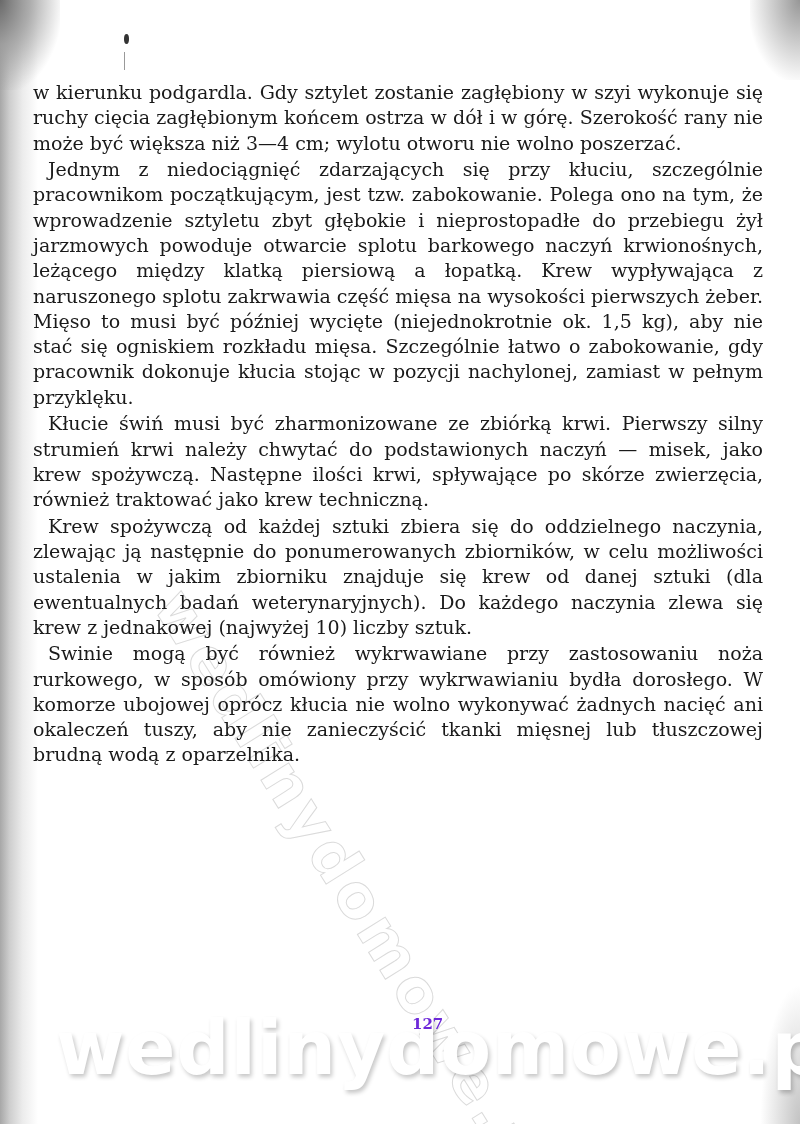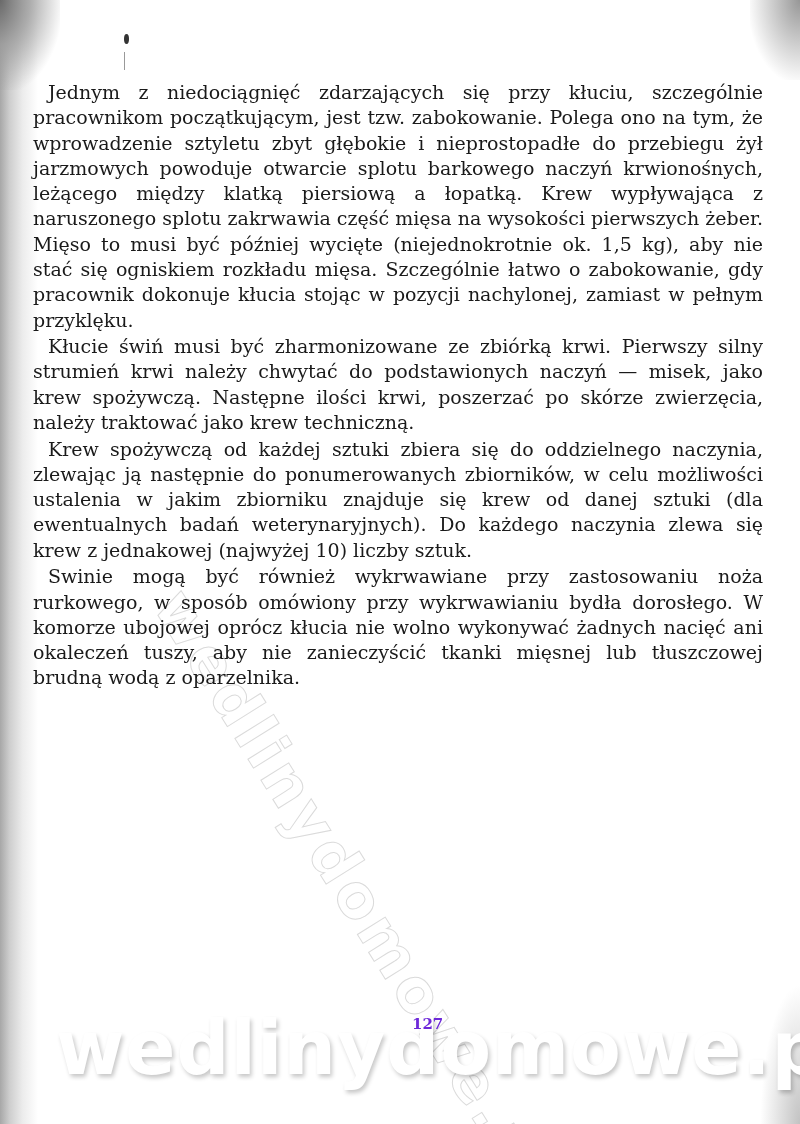--- a/index.html
+++ b/index.html
@@ -70,20 +70,21 @@
 <div class="scan-shadow-left"></div>
 <div class="scan-shadow-topleft"></div>
 <div class="scan-shadow-topright"></div>
 <div class="scan-shadow-bottomright"></div>
 <div class="speck"></div>
 <div class="speck-line"></div>
 
 <div class="watermark-diagonal">wedlinydomowe.pl</div>
 
 <div class="text-block" style="width: 730px; left: 33px; font-size: 19px; line-height: 25.3px;">
+  <p class="para first">w kierunku podgardla. Gdy sztylet zostanie zagłębiony w szyi wykonuje się ruchy cięcia zagłębionym końcem ostrza w dół i w górę. Szerokość rany nie może być większa niż 3—4 cm; wylotu otworu nie wolno poszerzać.</p>
   <p class="para">Jednym z niedociągnięć zdarzających się przy kłuciu, szczególnie pracownikom początkującym, jest tzw. zabokowanie. Polega ono na tym, że wprowadzenie sztyletu zbyt głębokie i nieprostopadłe do przebiegu żył jarzmowych powoduje otwarcie splotu barkowego naczyń krwionośnych, leżącego między klatką piersiową a łopatką. Krew wypływająca z naruszonego splotu zakrwawia część mięsa na wysokości pierwszych żeber. Mięso to musi być później wycięte (niejednokrotnie ok. 1,5 kg), aby nie stać się ogniskiem rozkładu mięsa. Szczególnie łatwo o zabokowanie, gdy pracownik dokonuje kłucia stojąc w pozycji nachylonej, zamiast w pełnym przyklęku.</p>
-  <p class="para">Kłucie świń musi być zharmonizowane ze zbiórką krwi. Pierwszy silny strumień krwi należy chwytać do podstawionych naczyń — misek, jako krew spożywczą. Następne ilości krwi, poszerzać po skórze zwierzęcia, należy traktować jako krew techniczną.</p>
+  <p class="para">Kłucie świń musi być zharmonizowane ze zbiórką krwi. Pierwszy silny strumień krwi należy chwytać do podstawionych naczyń — misek, jako krew spożywczą. Następne ilości krwi, spływające po skórze zwierzęcia, również traktować jako krew techniczną.</p>
   <p class="para">Krew spożywczą od każdej sztuki zbiera się do oddzielnego naczynia, zlewając ją następnie do ponumerowanych zbiorników, w celu możliwości ustalenia w jakim zbiorniku znajduje się krew od danej sztuki (dla ewentualnych badań weterynaryjnych). Do każdego naczynia zlewa się krew z jednakowej (najwyżej 10) liczby sztuk.</p>
   <p class="para">Swinie mogą być również wykrwawiane przy zastosowaniu noża rurkowego, w sposób omówiony przy wykrwawianiu bydła dorosłego. W komorze ubojowej oprócz kłucia nie wolno wykonywać żadnych nacięć ani okaleczeń tuszy, aby nie zanieczyścić tkanki mięsnej lub tłuszczowej brudną wodą z oparzelnika.</p>
 </div>
 
 <div class="watermark-bottom">wedlinydomowe.pl</div>
 <div class="page-number">127</div>
 
 </body></html>

